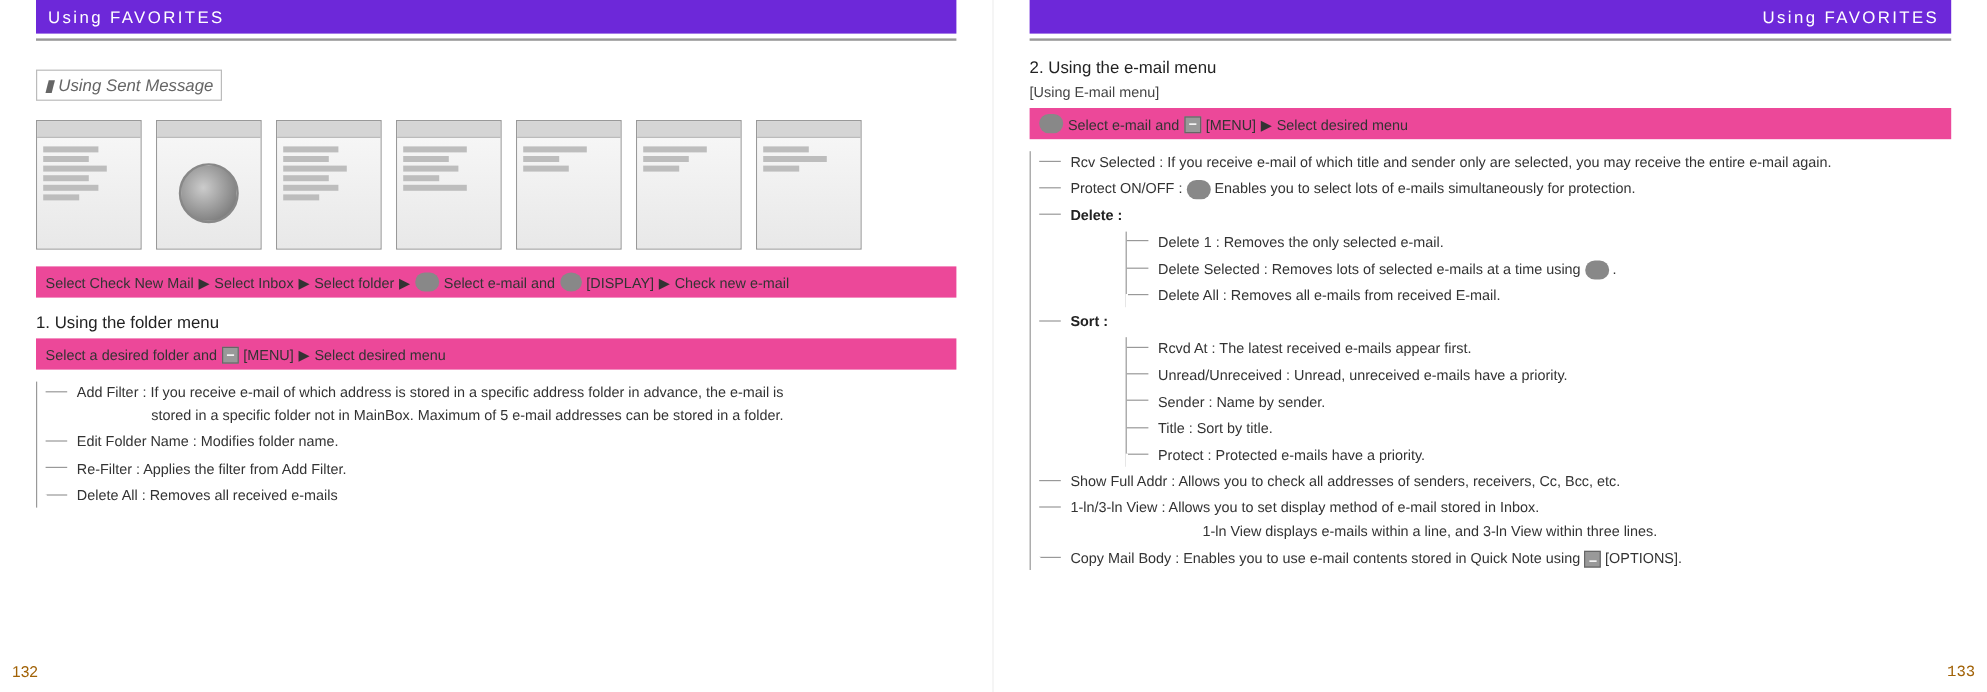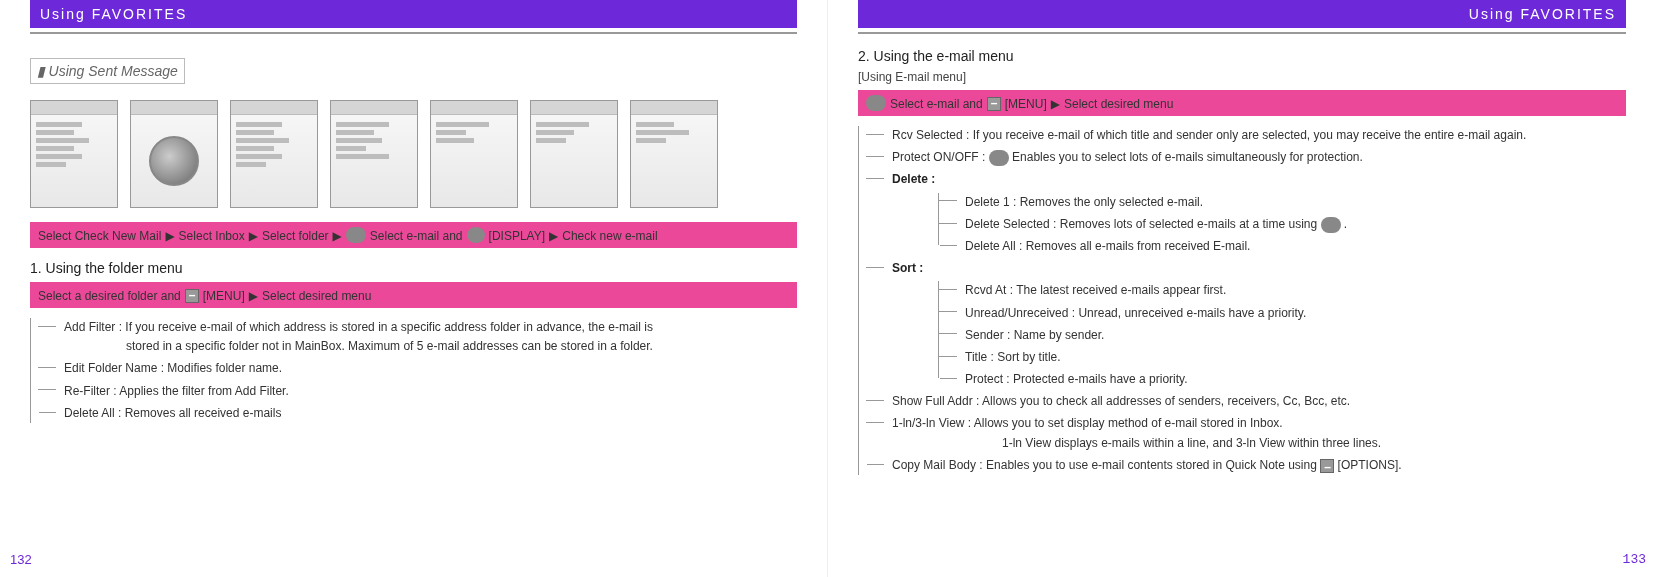--- a/index.html
+++ b/index.html
@@ -215,21 +215,21 @@
     padding-left: 62px;
   }
   .continuation2 {
     display:block;
     padding-left: 110px;
   }
   .page-num {
     position:absolute;
     bottom: 10px;
     font-size: 13px;
-    color:#6d28d9;
+    color:#a16207;
   }
   .page-left .page-num { left: 10px; }
   .page-right .page-num { right: 10px; font-family: Liberation Mono, monospace; }
   .bold-ish { font-weight:600; color:#222; }
 </style>
 </head>
 <body>
 
 <div class="page-wrap">
 

